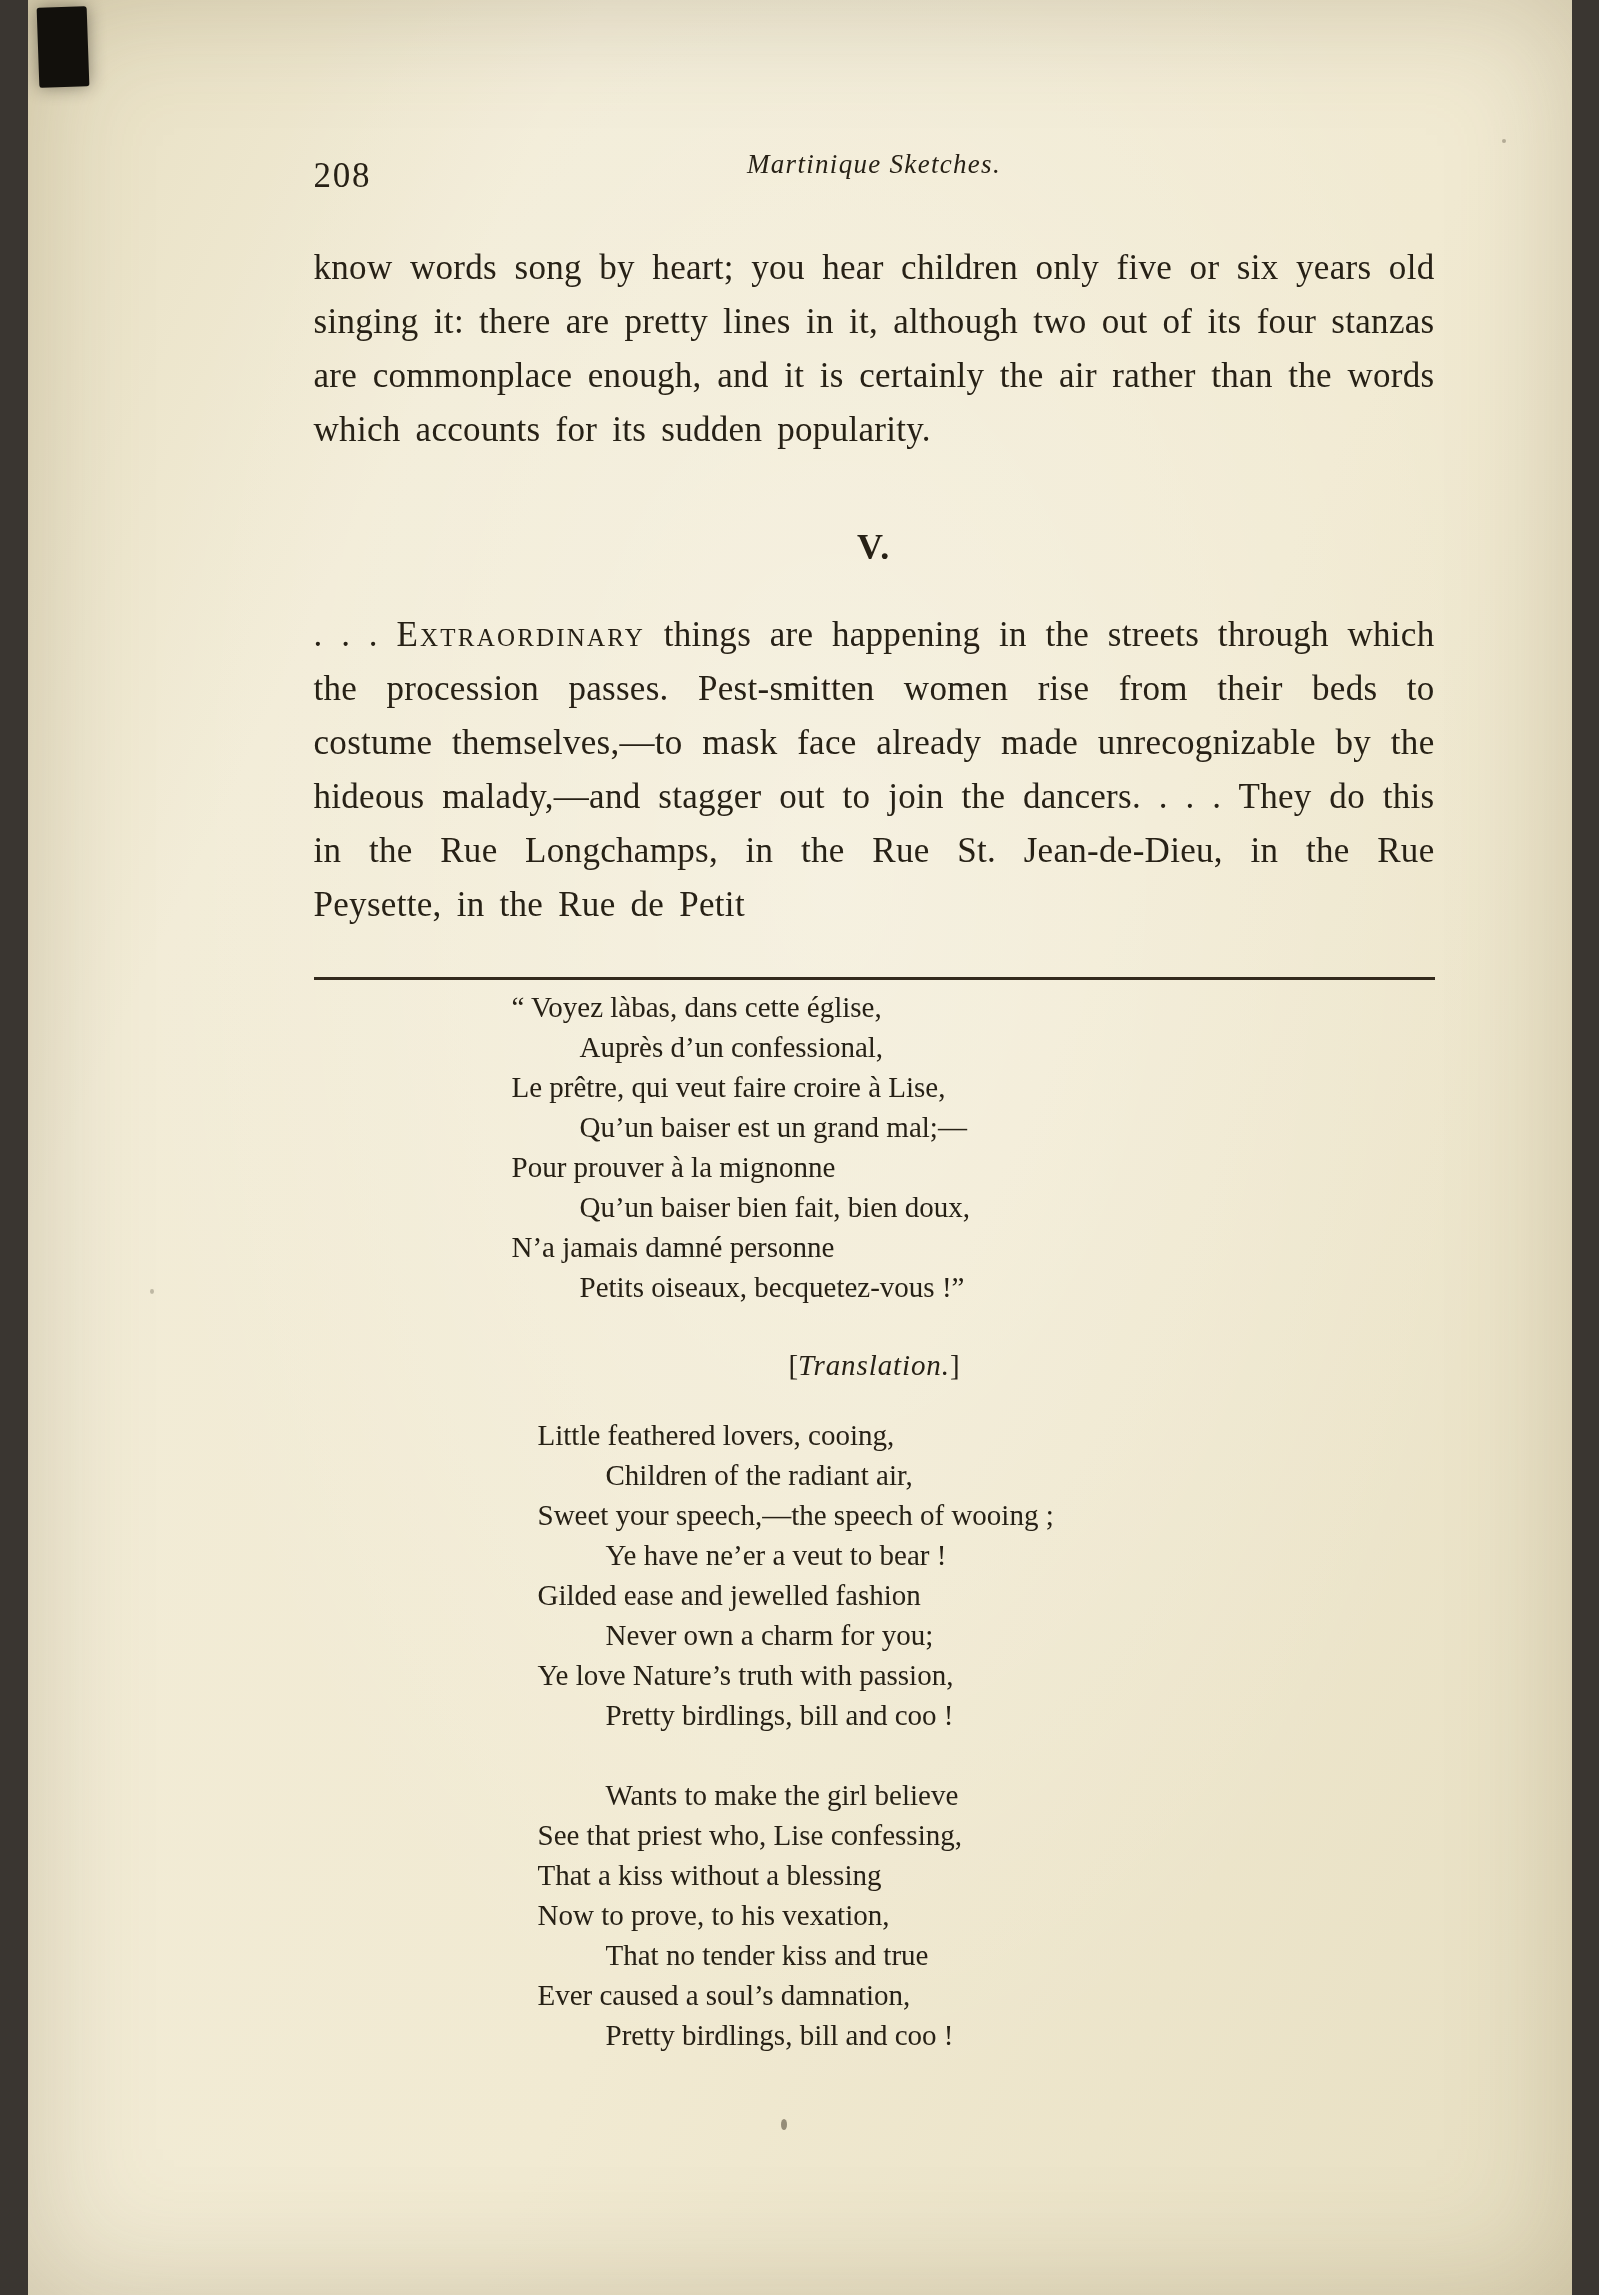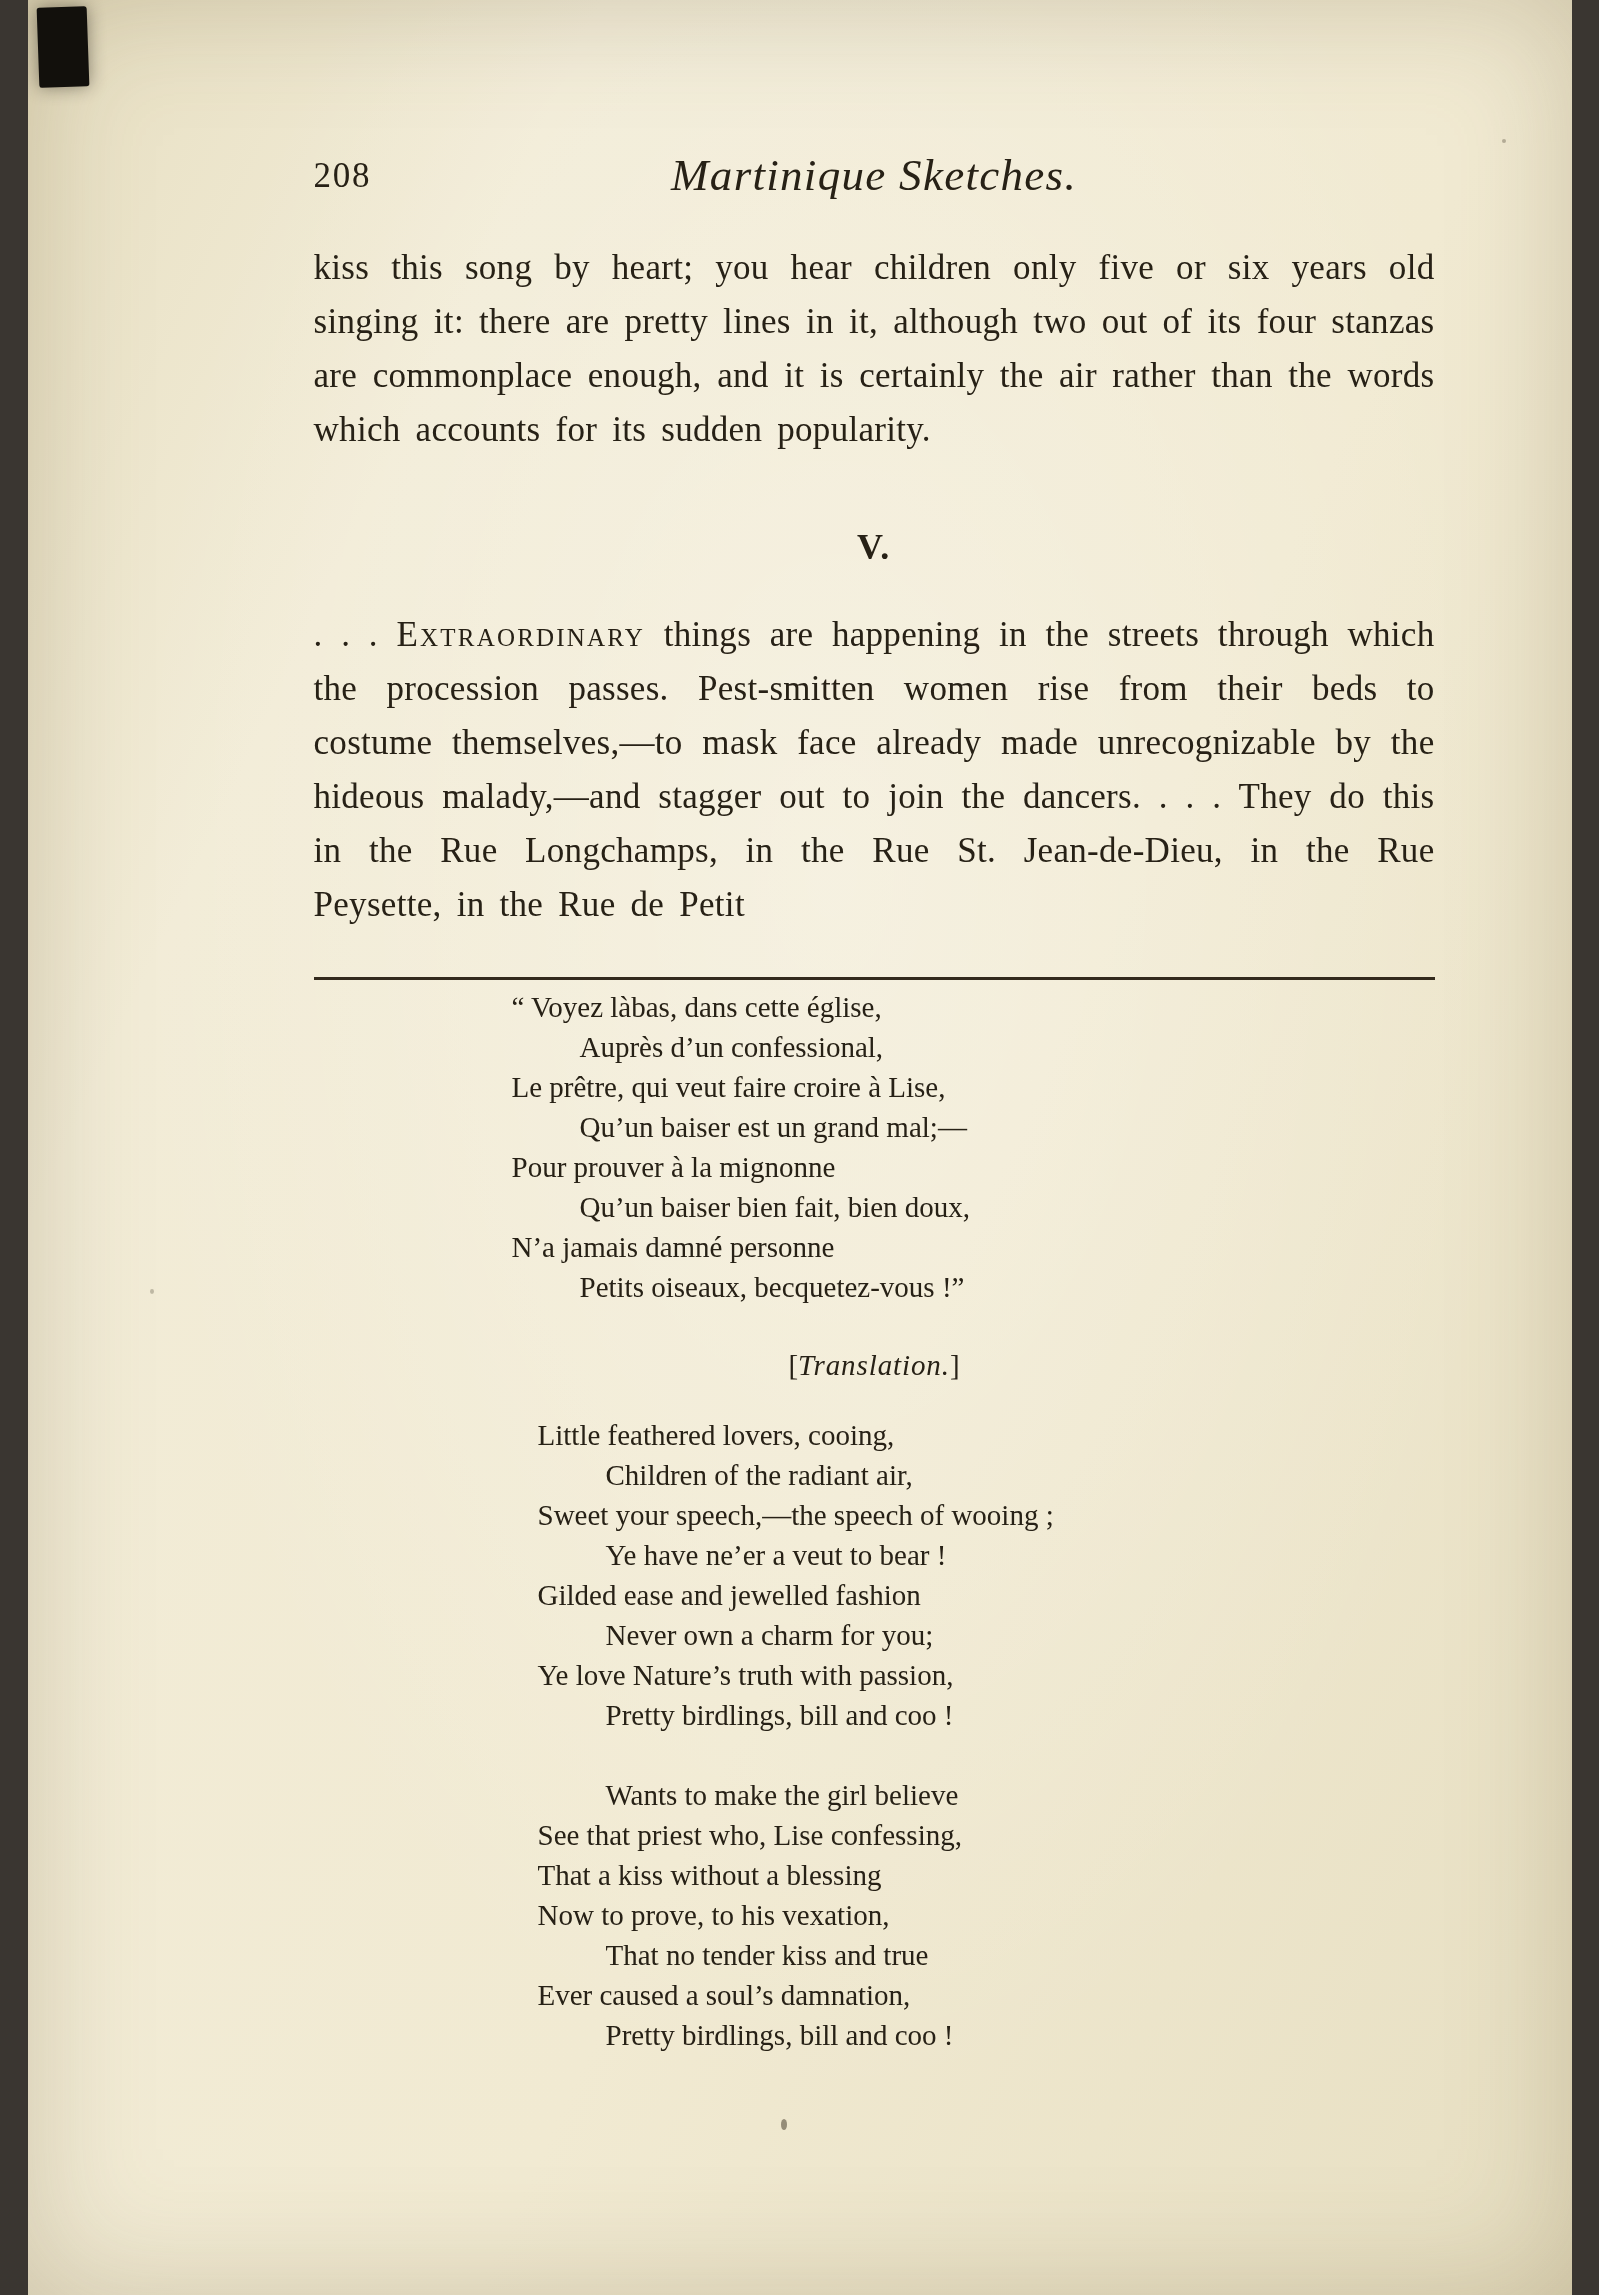--- a/index.html
+++ b/index.html
@@ -61,21 +61,21 @@
     top: 7px;
     font-size: 35px;
     letter-spacing: 1.7px;
   }
   .head-title {
     position: absolute;
     left: 50%;
     transform: translateX(-50%);
     top: 0;
     font-style: italic;
-    font-size: 45px;
+    font-size: 27px;
     letter-spacing: 1.3px;
     white-space: nowrap;
   }
 
   
   .para {
     margin: 35px 0 0 0;
     font-size: 35px;
     line-height: 54px;
     text-align: justify;
@@ -128,21 +128,21 @@
   <div class="speck speck-c"></div>
 
   <div class="content">
 
     <header class="running-head">
       <span class="page-number">208</span>
       <span class="head-title">Martinique Sketches.</span>
     </header>
 
     <main>
-      <p class="para">kiss this song by heart; you hear children only five or six years old singing it: there are pretty lines in it, although two out of its four stanzas are commonplace enough, and it is certainly the air rather than the words which accounts for its sudden popularity.</p>
+      <p class="para">know words song by heart; you hear children only five or six years old singing it: there are pretty lines in it, although two out of its four stanzas are commonplace enough, and it is certainly the air rather than the words which accounts for its sudden popularity.</p>
 
       <h2 class="section-heading">V.</h2>
 
       <p class="para"><span>. . . </span><span class="smallcaps">Extraordinary</span><span> things are happening in the streets through which the procession passes. Pest-smitten women rise from their beds to costume themselves,—to mask face already made unrecognizable by the hideous malady,—and stagger out to join the dancers. . . . They do this in the Rue Longchamps, in the Rue St. Jean-de-Dieu, in the Rue Peysette, in the Rue de Petit</span></p>
     </main>
 
     <hr class="footnote-rule">
 
     <section class="footnote">
 

